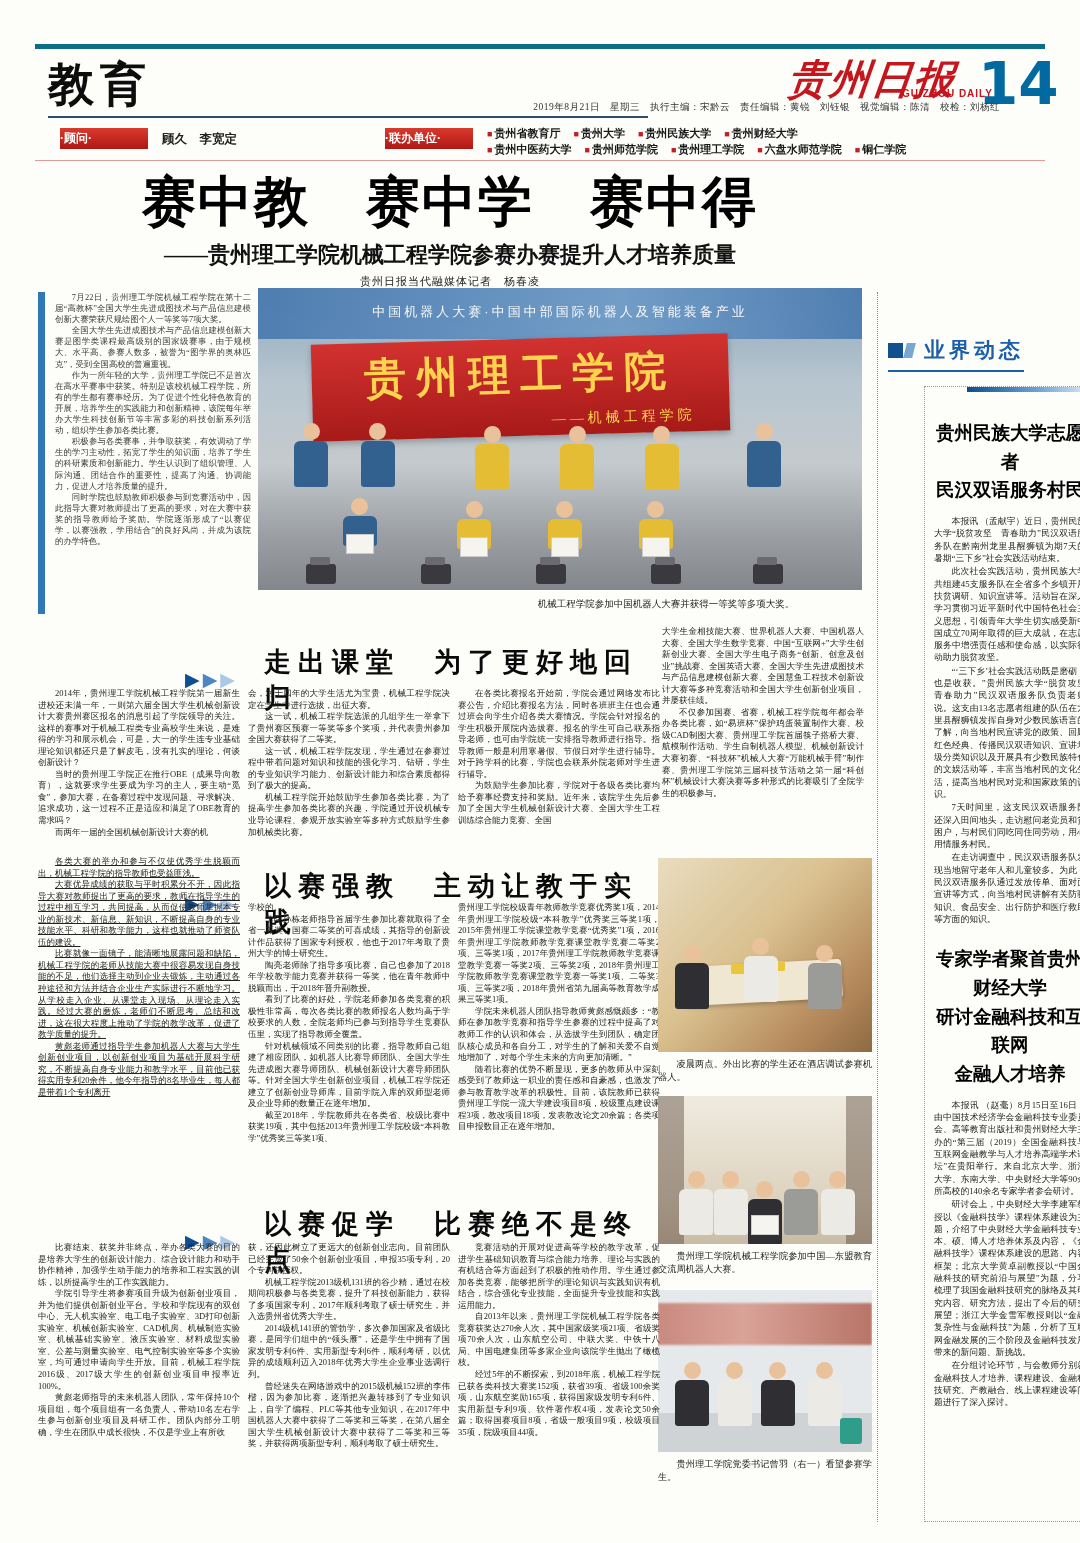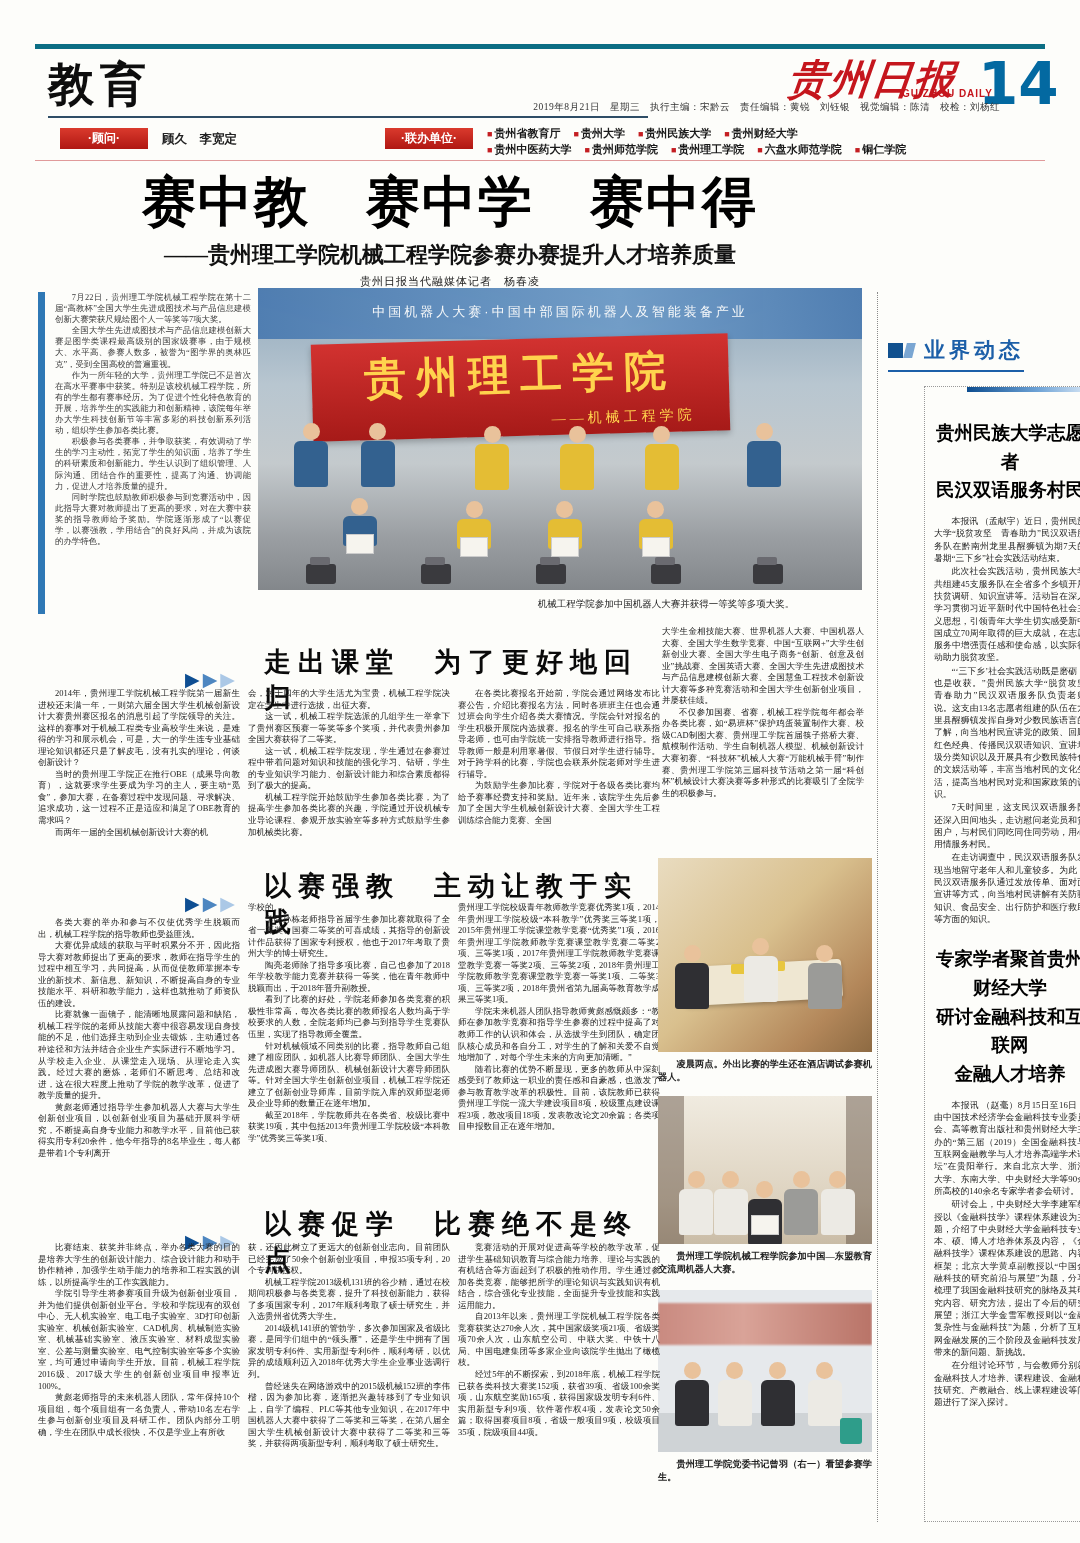--- a/index.html
+++ b/index.html
@@ -12,21 +12,21 @@
   .section-underline{position:absolute;left:48px;top:116px;width:600px;height:2px;background:#2e4d66;}
   .paper-cn{position:absolute;left:788px;top:52px;font-size:40px;font-weight:bold;color:#c5161d;
         font-style:italic;transform:skewX(-6deg);font-family:"DejaVu Serif",serif;letter-spacing:2px;}
   .paper-en{position:absolute;left:902px;top:88px;font-size:10px;color:#c5161d;letter-spacing:1px;
         font-family:"Liberation Sans",sans-serif;font-weight:bold;}
   .pagenum{position:absolute;left:978px;top:50px;font-size:58px;color:#0369a1;font-weight:700;
         font-family:"DejaVu Sans",sans-serif;}
   .dateline{position:absolute;left:520px;top:101px;width:480px;text-align:right;font-size:9.5px;
         color:#333;letter-spacing:.5px;}
   .red-label{position:absolute;width:88px;height:21px;background:linear-gradient(#da3a2d,#b01712);
-        color:#fff;font-size:12px;font-weight:bold;text-align:center;line-height:21px;
+        color:#fff;font-size:12px;font-weight:bold;line-height:21px;
         font-family:"Liberation Sans",sans-serif;}
   .lbl-advisor{left:60px;top:128px;}
   .lbl-partner{left:385px;top:128px;}
   .advisors{position:absolute;left:162px;top:131px;font-size:12.5px;font-weight:bold;color:#222;}
   .partners{position:absolute;left:487px;top:124px;width:560px;font-family:"Liberation Sans",sans-serif;}
   .partners .prow{height:16px;line-height:16px;}
   .partners span{font-size:11px;font-weight:bold;color:#1a1a1a;margin-right:13px;white-space:nowrap;}
   .partners span::before{content:"■";color:#c41e22;margin-right:2px;font-size:9px;}
   .red-hairline{position:absolute;left:35px;top:160px;width:1010px;height:1px;background:#e09a9a;}
   
@@ -68,21 +68,21 @@
   .sec-head{position:absolute;left:185px;width:470px;display:flex;align-items:center;}
   .arrows span{font-size:19px;line-height:19px;margin-right:3px;}
   .a1{color:#0e4e92;} .a2{color:#4d86c0;} .a3{color:#abc8e6;}
   .sec-title{margin-left:26px;font-size:27px;font-weight:bold;letter-spacing:7px;color:#0a0a0a;}
   .col{position:absolute;width:202px;font-size:8.5px;line-height:1.36;text-align:justify;
         color:#222;overflow:hidden;}
   .col p{margin:0;text-indent:2em;}
   .col.cont p:first-child{text-indent:0;}
   .side-caption{position:absolute;left:658px;width:214px;font-size:9.2px;line-height:1.45;
         color:#222;text-align:justify;}
-  .side-caption p{margin:0;text-indent:2em;font-weight:bold;}
+  .side-caption p{margin:0;text-indent:2em;}
   
   .ph-a{left:658px;top:858px;width:214px;height:194px;
         background:linear-gradient(135deg,#e9dcc0 0%,#d9c08e 45%,#b3875a 80%,#8d6a42 100%);}
   .ph-b{left:658px;top:1096px;width:214px;height:148px;
         background:linear-gradient(#f0ebe0,#ddd2bf 70%,#c9bca6);}
   .ph-c{left:658px;top:1290px;width:214px;height:162px;background:#e6e9ec;}
   .wallL,.wallR{position:absolute;top:0;width:26px;height:100%;background:#5a4a3c;opacity:.45;}
   .wallL{left:0;} .wallR{right:0;}
   .table{position:absolute;left:12%;bottom:26%;width:74%;height:20%;background:#efe7d2;
         border-radius:4px;transform:rotate(-3deg);box-shadow:0 2px 4px rgba(0,0,0,.25);}
@@ -220,21 +220,21 @@
     </div>
   <div class="col cont" style="left:662px;top:626px;height:228px;">
       <p>大学生金相技能大赛、世界机器人大赛、中国机器人大赛、全国大学生数学竞赛、中国“互联网+”大学生创新创业大赛、全国大学生电子商务“创新、创意及创业”挑战赛、全国英语大赛、全国大学生先进成图技术与产品信息建模创新大赛、全国慧鱼工程技术创新设计大赛等多种竞赛活动和全国大学生创新创业项目，并屡获佳绩。</p>
       <p>不仅参加国赛、省赛，机械工程学院每年都会举办各类比赛，如“易班杯”保护鸡蛋装置制作大赛、校级CAD制图大赛、贵州理工学院首届筷子搭桥大赛、航模制作活动、学生自制机器人模型、机械创新设计大赛初赛、“科技杯”机械人大赛“万能机械手臂”制作赛、贵州理工学院第三届科技节活动之第一届“科创杯”机械设计大赛决赛等多种形式的比赛吸引了全院学生的积极参与。</p>
     </div>
 
   <div class="sec-head" style="top:868px;">
     <span class="arrows"><span class="a1">▶</span><span class="a2">▶</span><span class="a3">▶</span></span>
     <span class="sec-title">以赛强教　主动让教于实践</span>
   </div>
-  <div class="col" style="left:38px;top:917px;height:282px;">
+  <div class="col" style="left:38px;top:856px;height:282px;text-decoration:underline;">
       <p>各类大赛的举办和参与不仅使优秀学生脱颖而出，机械工程学院的指导教师也受益匪浅。</p>
       <p>大赛优异成绩的获取与平时积累分不开，因此指导大赛对教师提出了更高的要求，教师在指导学生的过程中相互学习，共同提高，从而促使教师掌握本专业的新技术、新信息、新知识，不断提高自身的专业技能水平、科研和教学能力，这样也就推动了师资队伍的建设。</p>
       <p>比赛就像一面镜子，能清晰地展露问题和缺陷，机械工程学院的老师从技能大赛中很容易发现自身技能的不足，他们选择主动到企业去锻炼，主动通过各种途径和方法并结合企业生产实际进行不断地学习。从学校走入企业、从课堂走入现场、从理论走入实践。经过大赛的磨炼，老师们不断思考、总结和改进，这在很大程度上推动了学院的教学改革，促进了教学质量的提升。</p>
       <p>黄彪老师通过指导学生参加机器人大赛与大学生创新创业项目，以创新创业项目为基础开展科学研究，不断提高自身专业能力和教学水平，目前他已获得实用专利20余件，他今年指导的8名毕业生，每人都是带着1个专利离开</p>
     </div>
   <div class="col cont" style="left:248px;top:902px;height:282px;">
       <p>学校的。</p>
       <p>学院孙栋老师指导首届学生参加比赛就取得了全省一等奖、国赛二等奖的可喜成绩，其指导的创新设计作品获得了国家专利授权，他也于2017年考取了贵州大学的博士研究生。</p>
       <p>陶亮老师除了指导多项比赛，自己也参加了2018年学校教学能力竞赛并获得一等奖，他在青年教师中脱颖而出，于2018年晋升副教授。</p>
       <p>看到了比赛的好处，学院老师参加各类竞赛的积极性非常高，每次各类比赛的教师报名人数均高于学校要求的人数，全院老师均已参与到指导学生竞赛队伍里，实现了指导教师全覆盖。</p>

